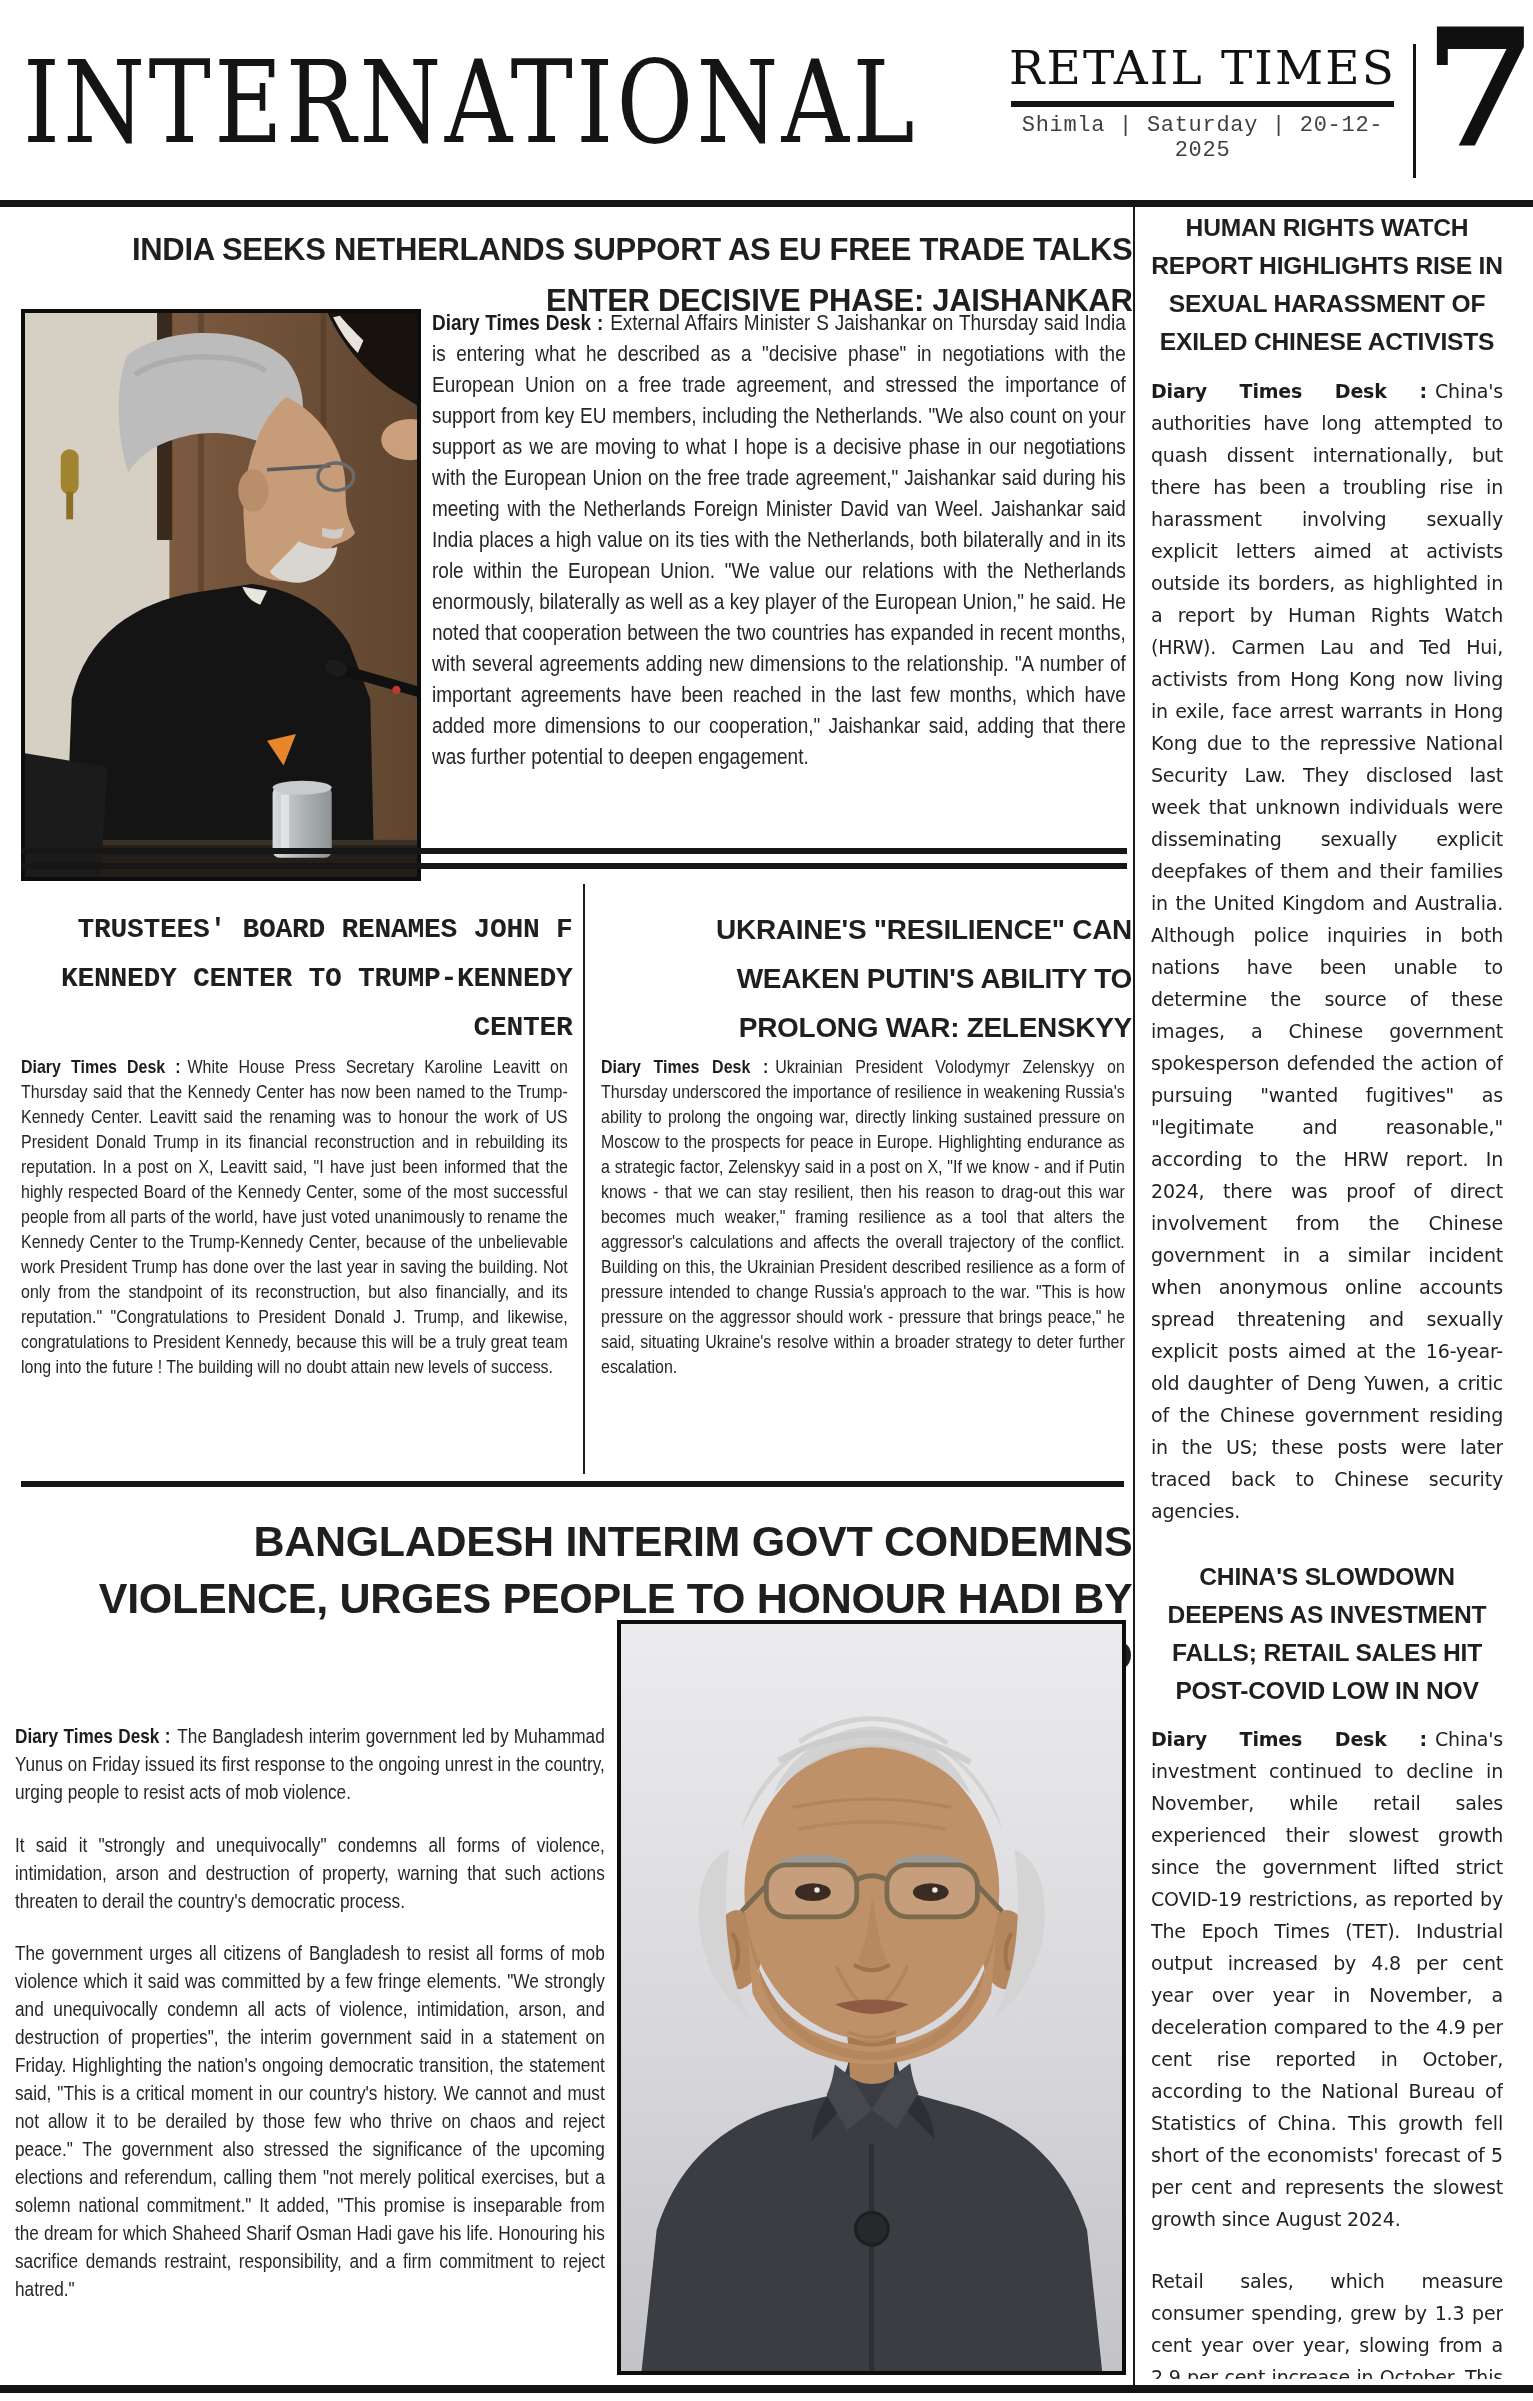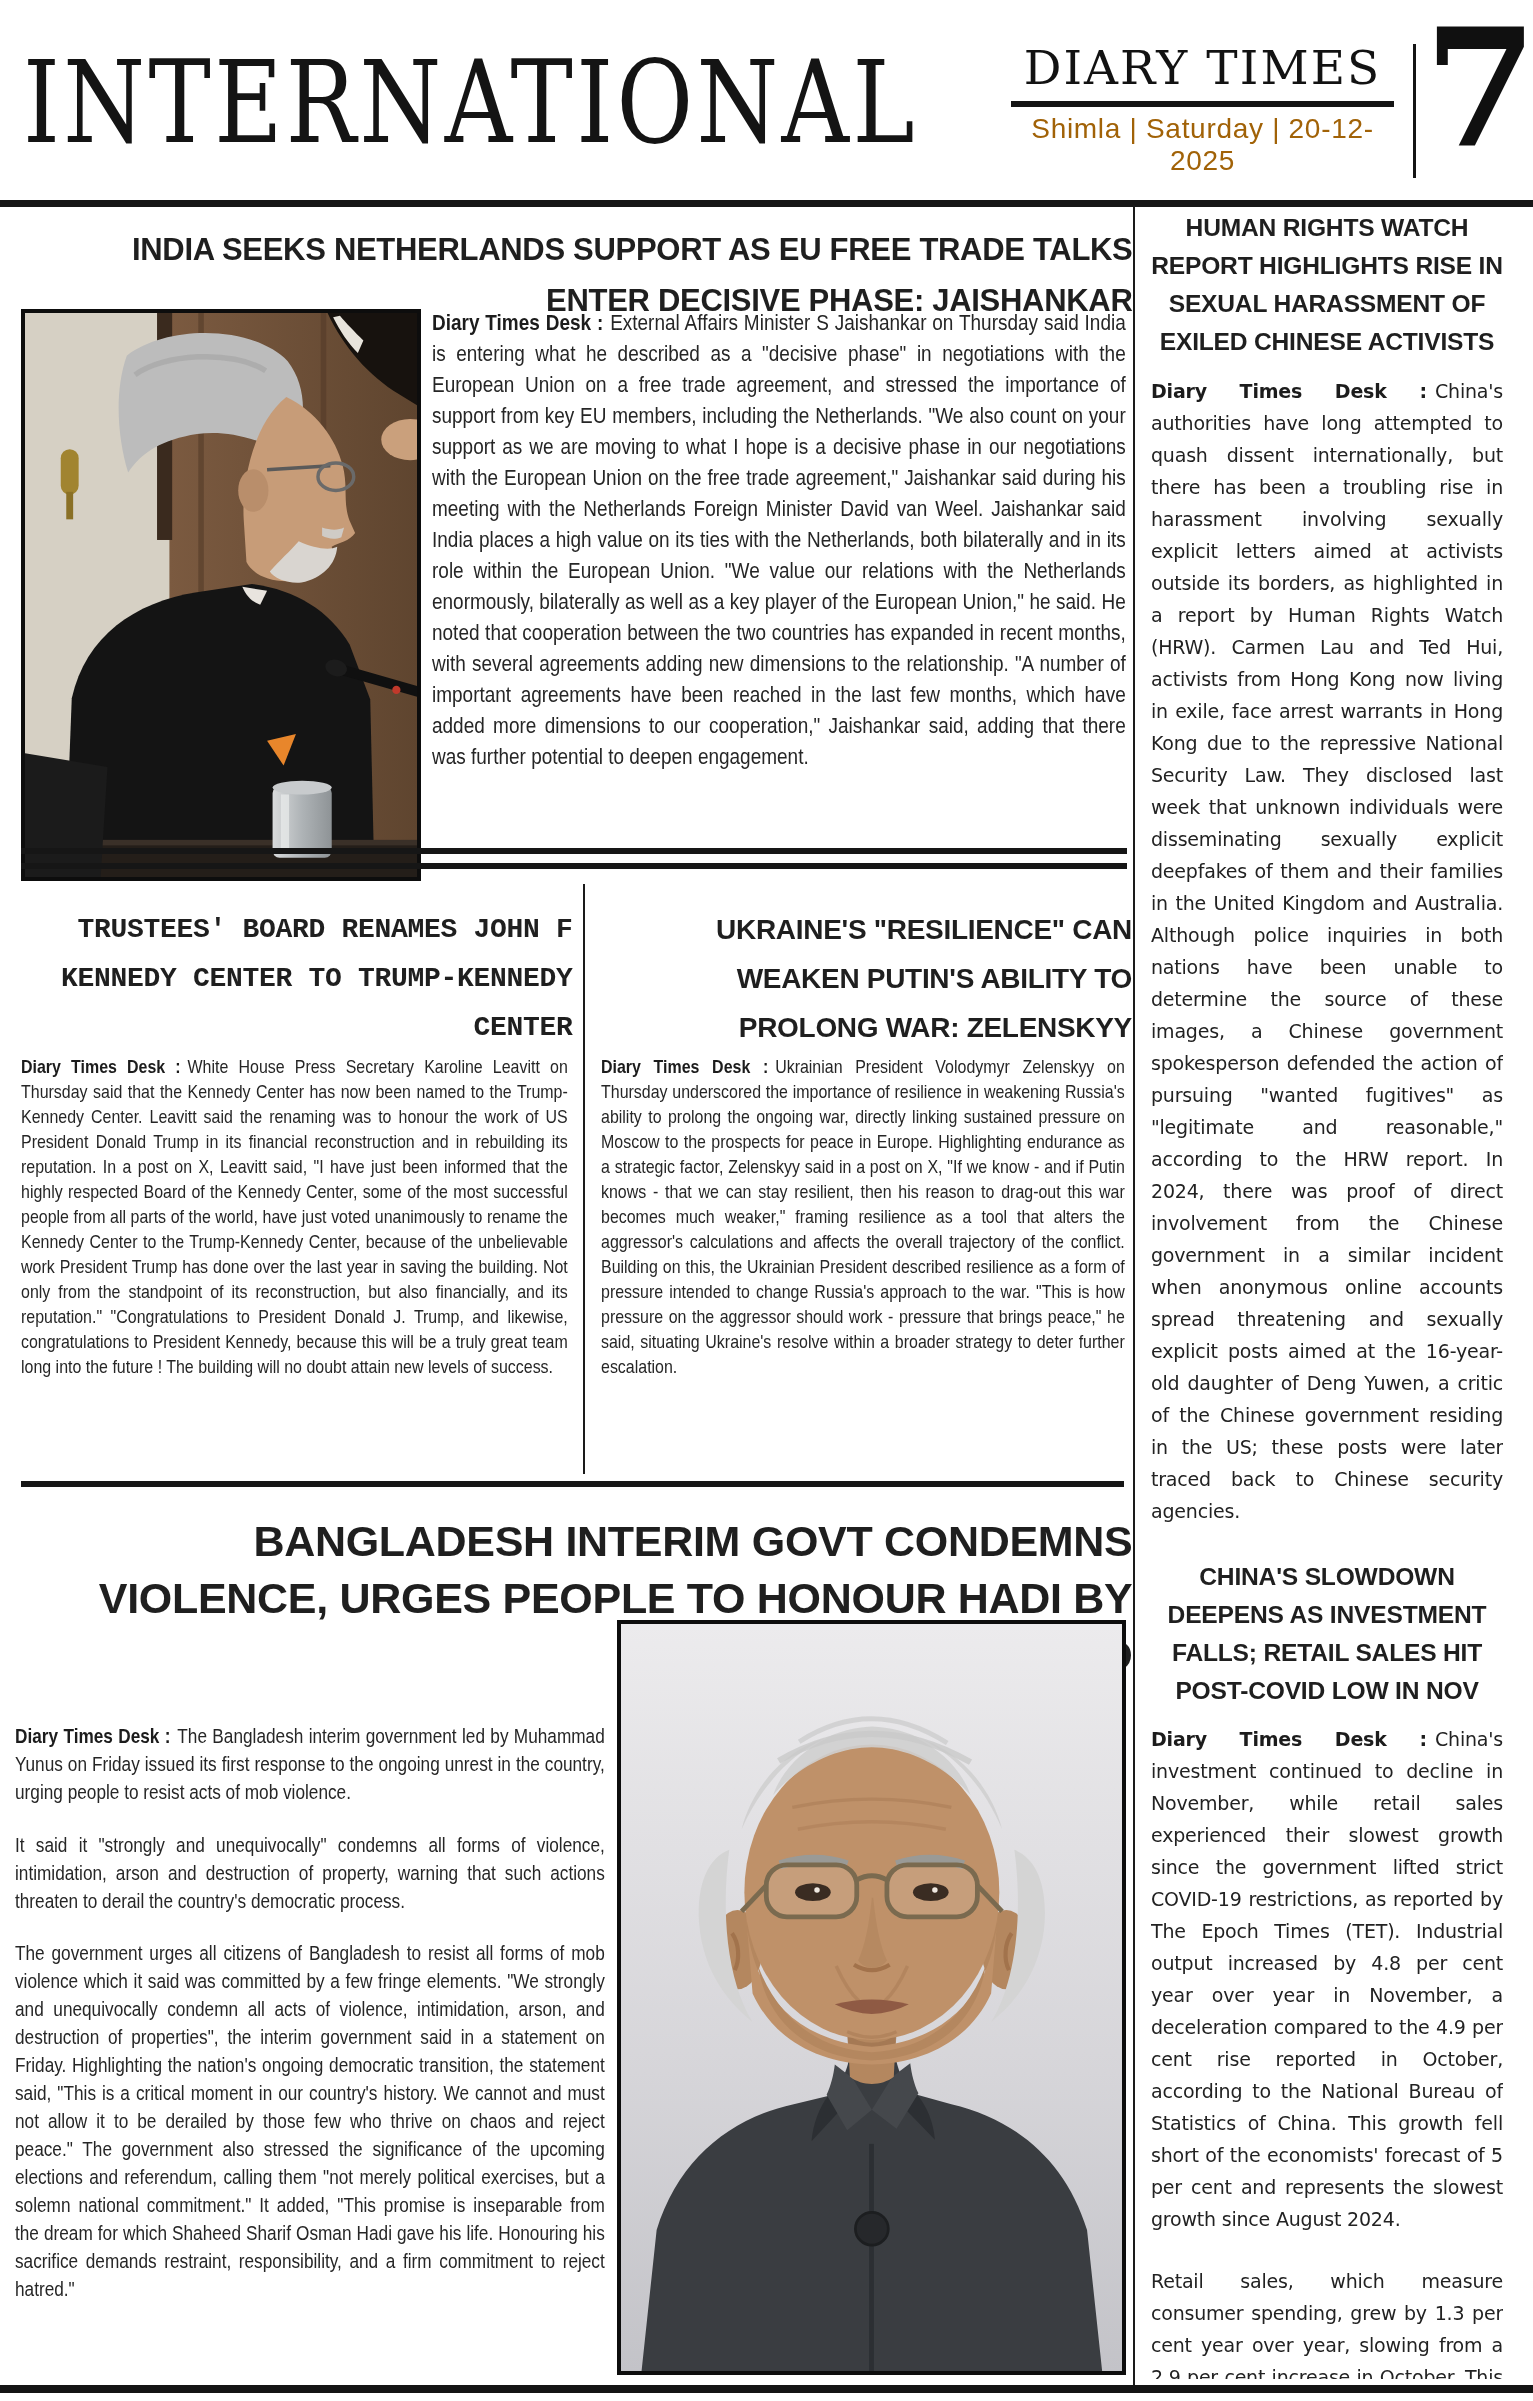--- a/index.html
+++ b/index.html
@@ -6,21 +6,21 @@
   html,body{margin:0;padding:0;background:#e9e9e9;}
   .page{position:relative;width:1533px;height:2401px;background:#ffffff;overflow:hidden;
         font-family:"Liberation Sans",sans-serif;color:#232323;}
   
   .section-title-wrap{position:absolute;left:23px;top:36px;width:1026px;height:157px;}
   .section-title{font-family:"DejaVu Serif",serif;font-size:114px;font-weight:400;letter-spacing:4.1px;
         transform:scaleX(0.82);transform-origin:left top;white-space:nowrap;color:#141414;margin:0;}
   .masthead{position:absolute;left:1000px;top:40px;width:405px;text-align:center;}
   .paper-name{font-family:"DejaVu Serif",serif;font-size:47px;letter-spacing:2.1px;color:#121212;}
   .masthead-rule{margin:5.5px auto 6.8px auto;width:383px;height:6.2px;background:#141414;}
-  .dateline{font-family:Liberation Sans, sans-serif;font-size:28px;letter-spacing:0.7px;color:#a16207;}
+  .dateline{font-family:Liberation Mono, monospace;font-size:22px;letter-spacing:0.7px;color:#404040;}
   .masthead-vrule{position:absolute;left:1413px;top:44px;width:2.7px;height:134px;background:#141414;}
   .page-number{position:absolute;left:1424px;top:5.5px;width:103px;text-align:center;
         font-family:"DejaVu Serif",serif;font-weight:700;font-size:163px;line-height:1;color:#101010;}
   .header-rule{position:absolute;left:0;top:200px;width:1533px;height:6.8px;background:#161616;}
   
   .rule-d1{position:absolute;left:20.5px;top:848px;width:1106px;height:5.5px;background:#161616;}
   .rule-d2{position:absolute;left:20.5px;top:863px;width:1106px;height:5.5px;background:#161616;}
   .mid-divider{position:absolute;left:583px;top:884px;width:2.1px;height:590px;background:#1a1a1a;}
   .rule-s1{position:absolute;left:20.5px;top:1481px;width:1103px;height:6.2px;background:#161616;}
   .col-divider{position:absolute;left:1133px;top:205px;width:2.1px;height:2180px;background:#1a1a1a;}
@@ -62,21 +62,21 @@
 </head>
 <body>
 
 <div class="page">
 
   <div class="section-title-wrap">
     <h1 class="section-title">INTERNATIONAL</h1>
   </div>
 
   <div class="masthead">
-    <div class="paper-name">DIARY TIMES</div>
+    <div class="paper-name">RETAIL TIMES</div>
     <div class="masthead-rule"></div>
     <div class="dateline">Shimla | Saturday | 20-12-2025</div>
   </div>
 
   <div class="masthead-vrule"></div>
   <div class="page-number">7</div>
   <div class="header-rule"></div>
 
   <h2 class="headline headline-a1">INDIA SEEKS NETHERLANDS SUPPORT AS EU FREE TRADE TALKS ENTER DECISIVE PHASE: JAISHANKAR</h2>
 

